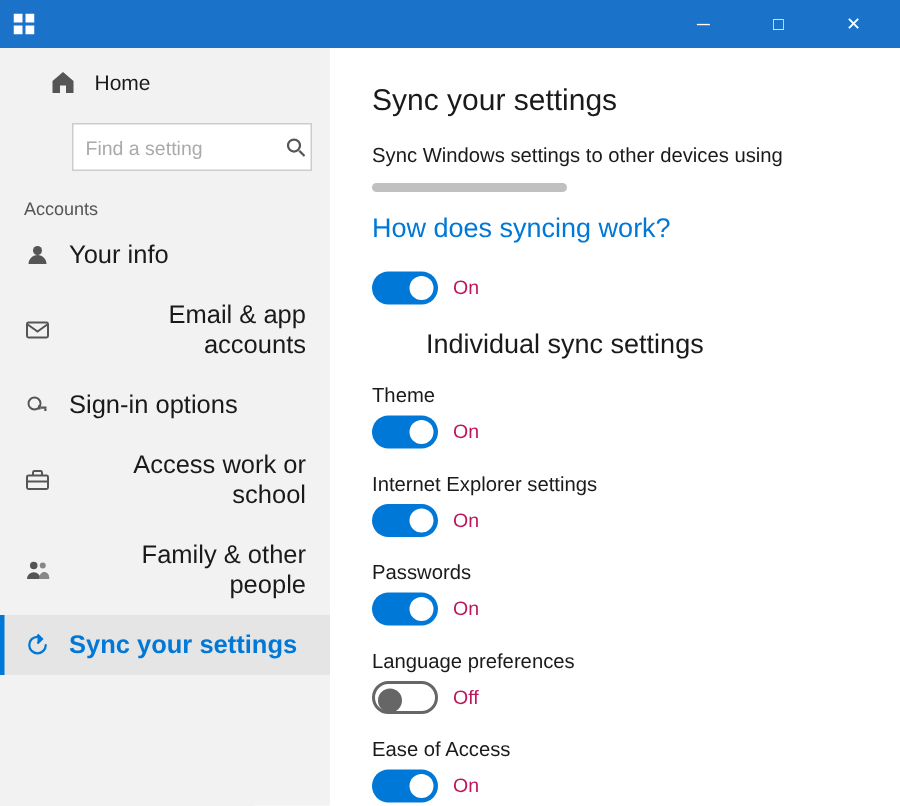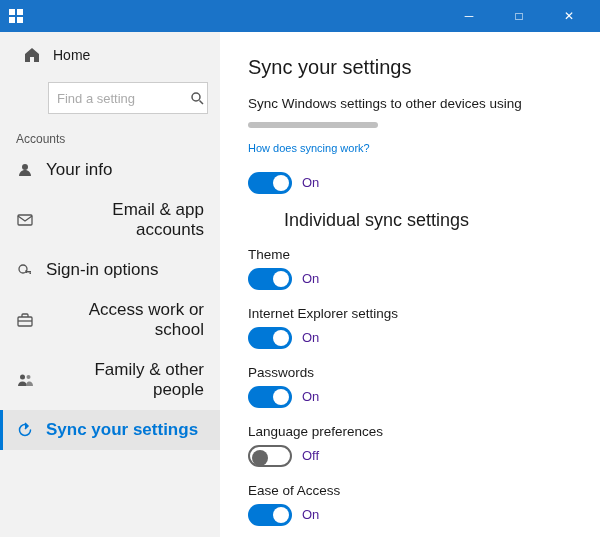--- a/index.html
+++ b/index.html
@@ -68,21 +68,21 @@
       background: #f2f2f2;
       display: flex;
       flex-direction: column;
       padding: 0;
       flex-shrink: 0;
       overflow-y: auto;
     }
     .sidebar-home {
       display: flex;
       align-items: center;
-      padding: 14px 23px;
+      padding: 14px 33px;
       cursor: pointer;
       font-size: 14px;
       color: #1a1a1a;
       gap: 12px;
     }
     .sidebar-home .home-icon {
       width: 18px;
       height: 18px;
       display: flex;
       align-items: center;
@@ -180,41 +180,41 @@
     }
     .sync-bar {
       width: 130px;
       height: 6px;
       background: #c0c0c0;
       border-radius: 3px;
       margin-bottom: 14px;
     }
     .how-link {
       color: #0078d7;
-      font-size: 11px;
+      font-size: 18px;
       text-decoration: none;
       cursor: pointer;
       display: block;
       margin-bottom: 18px;
     }
 
     .setting-label {
       font-size: 13.5px;
       color: #1a1a1a;
       margin-bottom: 6px;
     }
     .toggle-row {
       display: flex;
       align-items: center;
       gap: 10px;
       margin-bottom: 16px;
     }
     .toggle-text {
       font-size: 13px;
-      color: #4c1d95;
+      color: #be185d;
     }
 
     
     .toggle {
       width: 44px;
       height: 22px;
       border-radius: 11px;
       position: relative;
       cursor: pointer;
       flex-shrink: 0;

